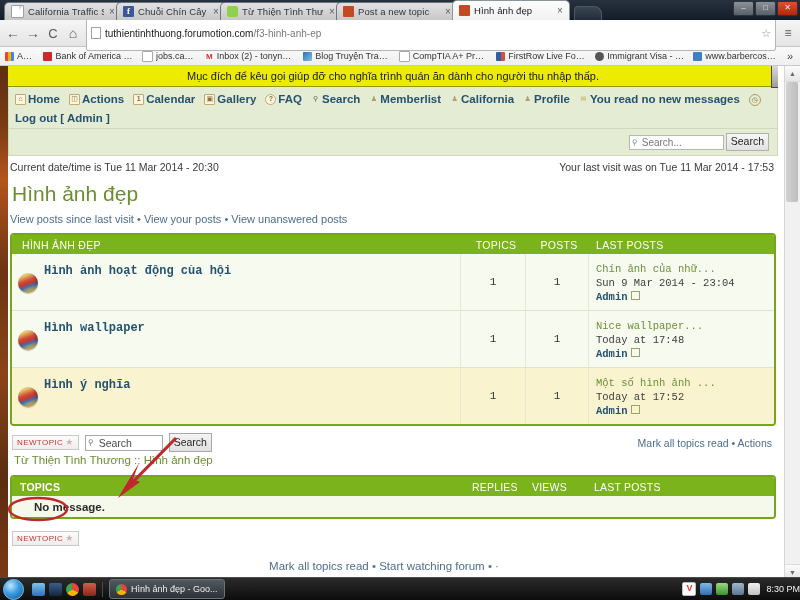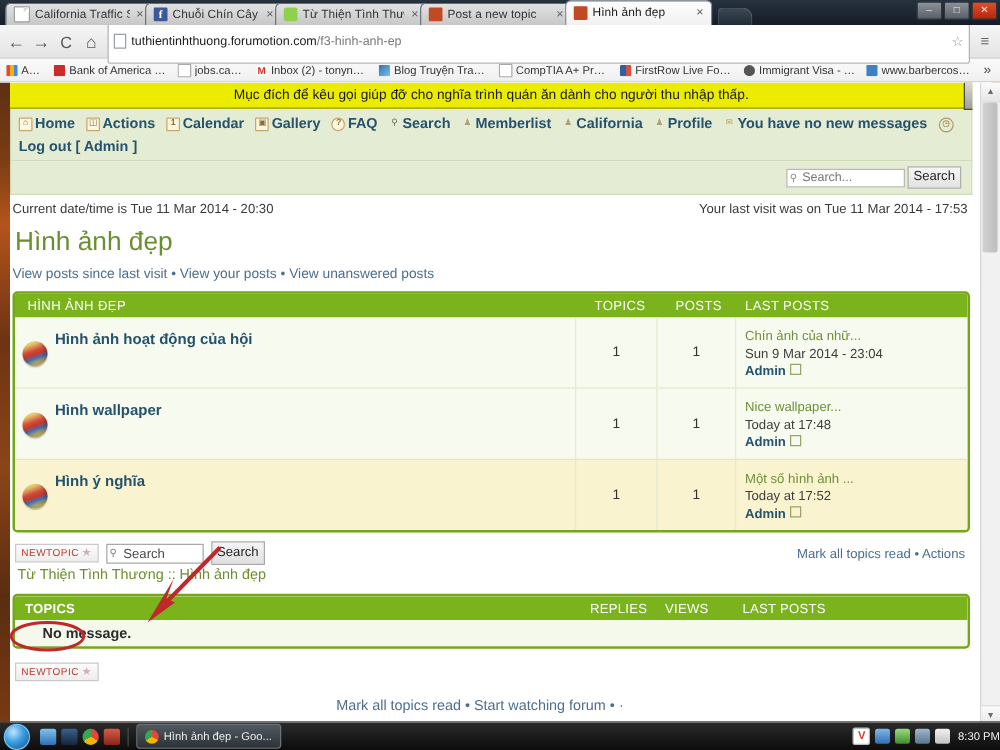--- a/index.html
+++ b/index.html
@@ -209,21 +209,21 @@
   .fhead{
     background:#7ab31c;color:#fff;height:19px;display:flex;align-items:center;
     font-size:10.5px;letter-spacing:.3px;
   }
   .fhead .c-name{flex:1 1 auto;padding-left:10px;}
   .fhead .c-topics{width:64px;text-align:center;}
   .fhead .c-posts{width:62px;text-align:center;}
   .fhead .c-last{width:178px;padding-left:6px;}
   .frow{
     display:flex;align-items:stretch;min-height:56px;
-    border-bottom:1px solid #dfe6c6;background:#f7fbef;
+    border-bottom:1px solid #dfe6c6;background:#f7fbef;font-family:Liberation Mono, monospace;
   }
   .frow.alt{background:#f9f4cf;}
   .frow.last{border-bottom:none;}
   .frow .c-name{
     flex:1 1 auto;display:flex;align-items:flex-start;padding:7px 0 0 6px;gap:6px;
   }
   .ficon{
     width:20px;height:20px;flex:0 0 20px;border-radius:50%;margin-top:12px;
     background:
       linear-gradient(160deg,#f0e6c0 0%,#e2c86a 18%,#d14b3a 40%,#c33a2c 52%,#3f6fb5 64%,#e2c86a 82%,#f5edd0 100%);
@@ -465,21 +465,21 @@
           <span class="navlink">
               <span class="ni" style="border:none;background:none;color:#b0a070">♟</span>
               <span>California</span>
             </span>
           <span class="navlink">
               <span class="ni" style="border:none;background:none;color:#b0a070">♟</span>
               <span>Profile</span>
             </span>
           <span class="navlink">
               <span class="ni" style="border:none;background:none;color:#c8a030">✉</span>
-              <span>You have no new messages</span>
+              <span>You read no new messages</span>
             </span>
           <span class="clock-ico">◷</span>
         </div>
         <div class="navrow2">Log out [ Admin ]</div>
       </div>
 
       <div class="searchbar">
         <div class="searchinput">
           <span class="mag">⚲</span>
           <span>Search...</span>

